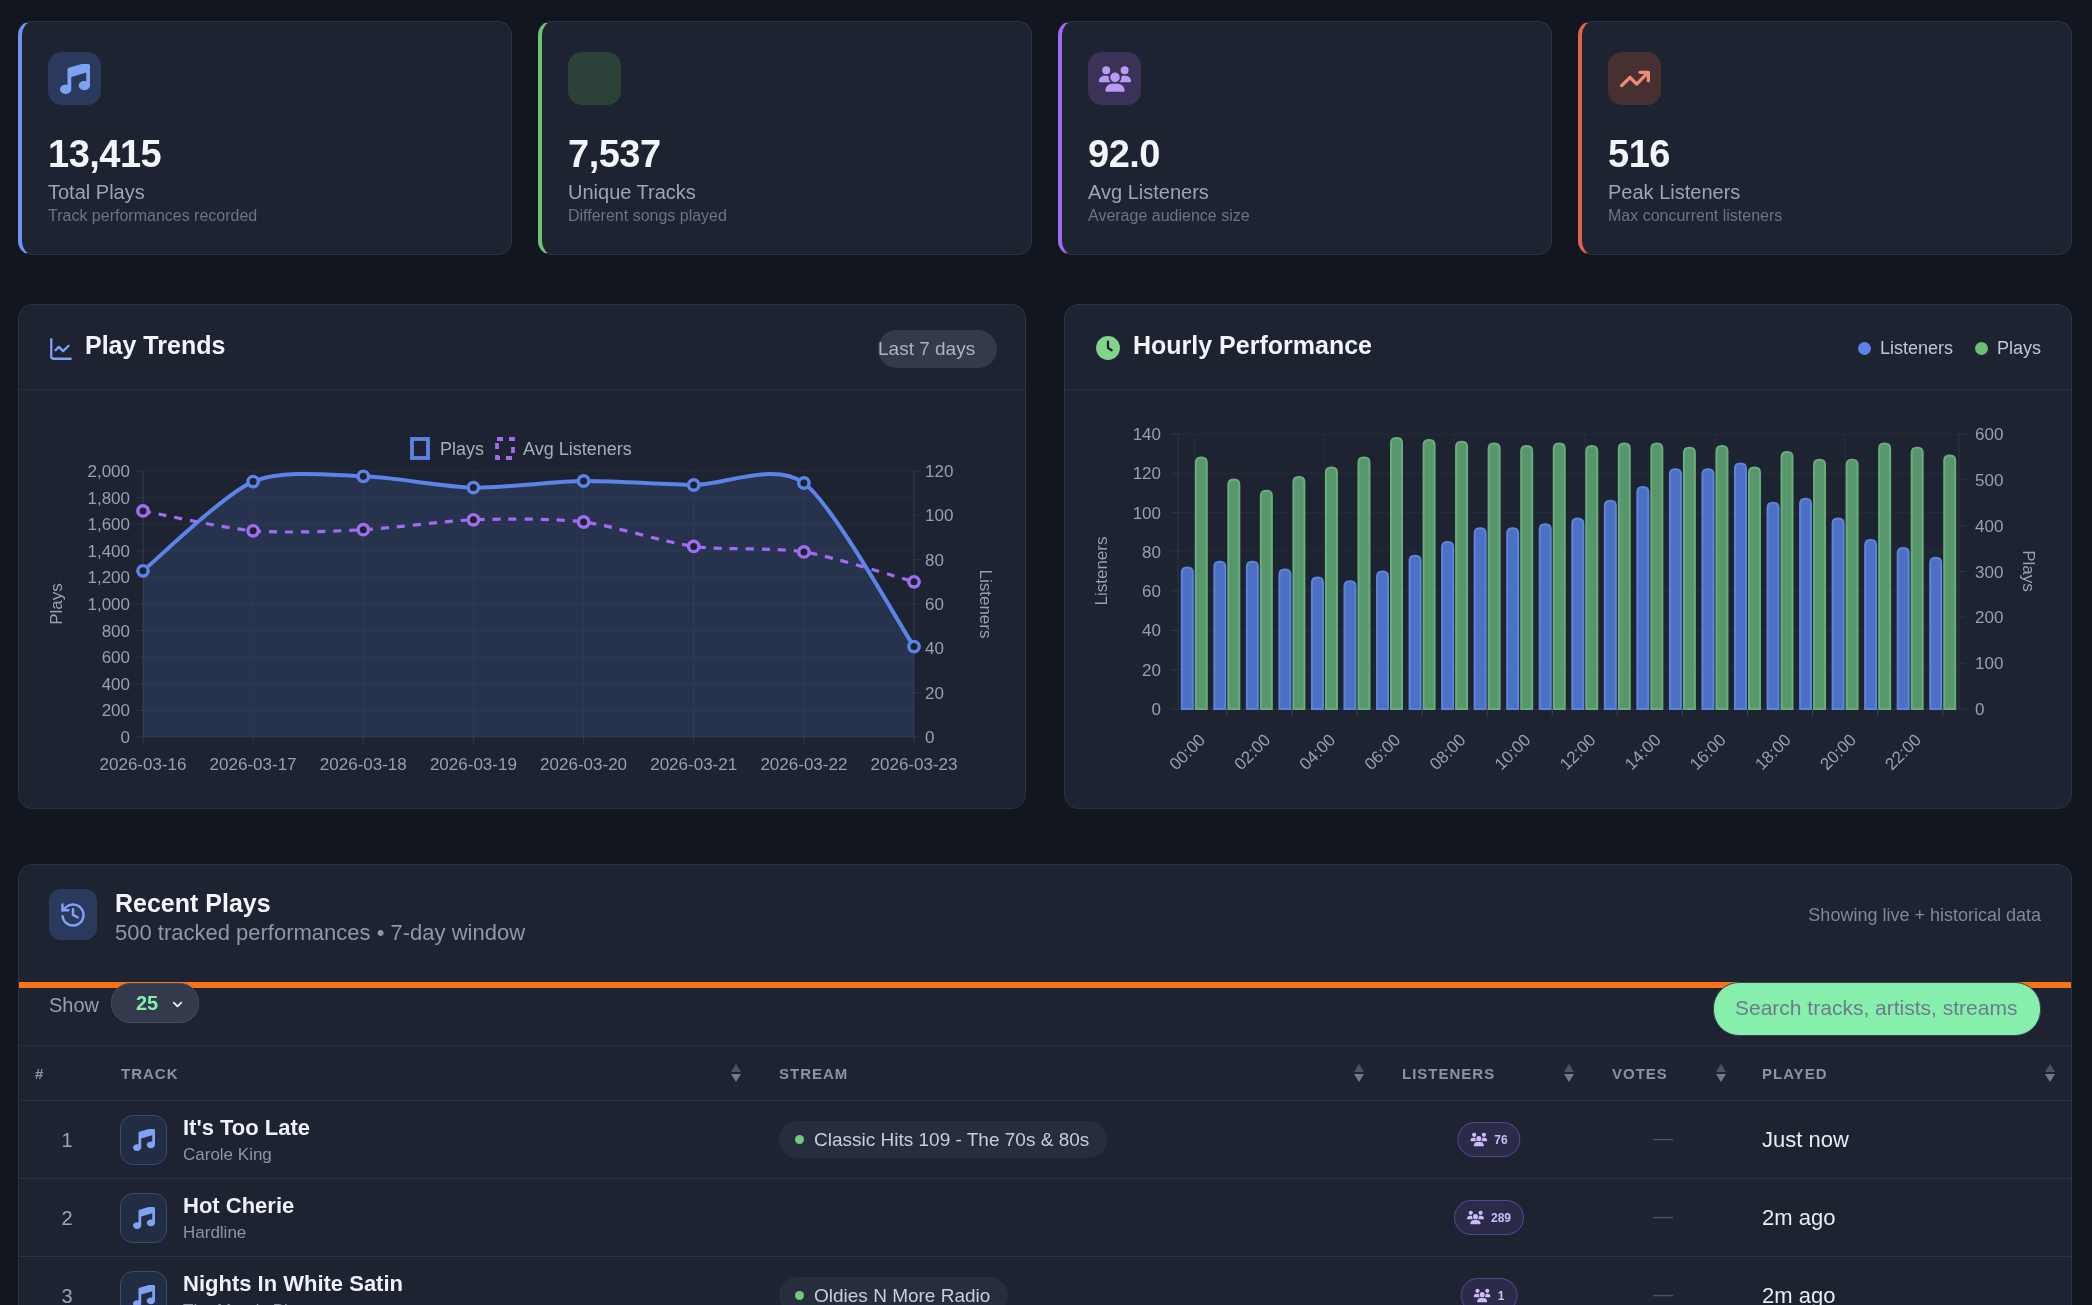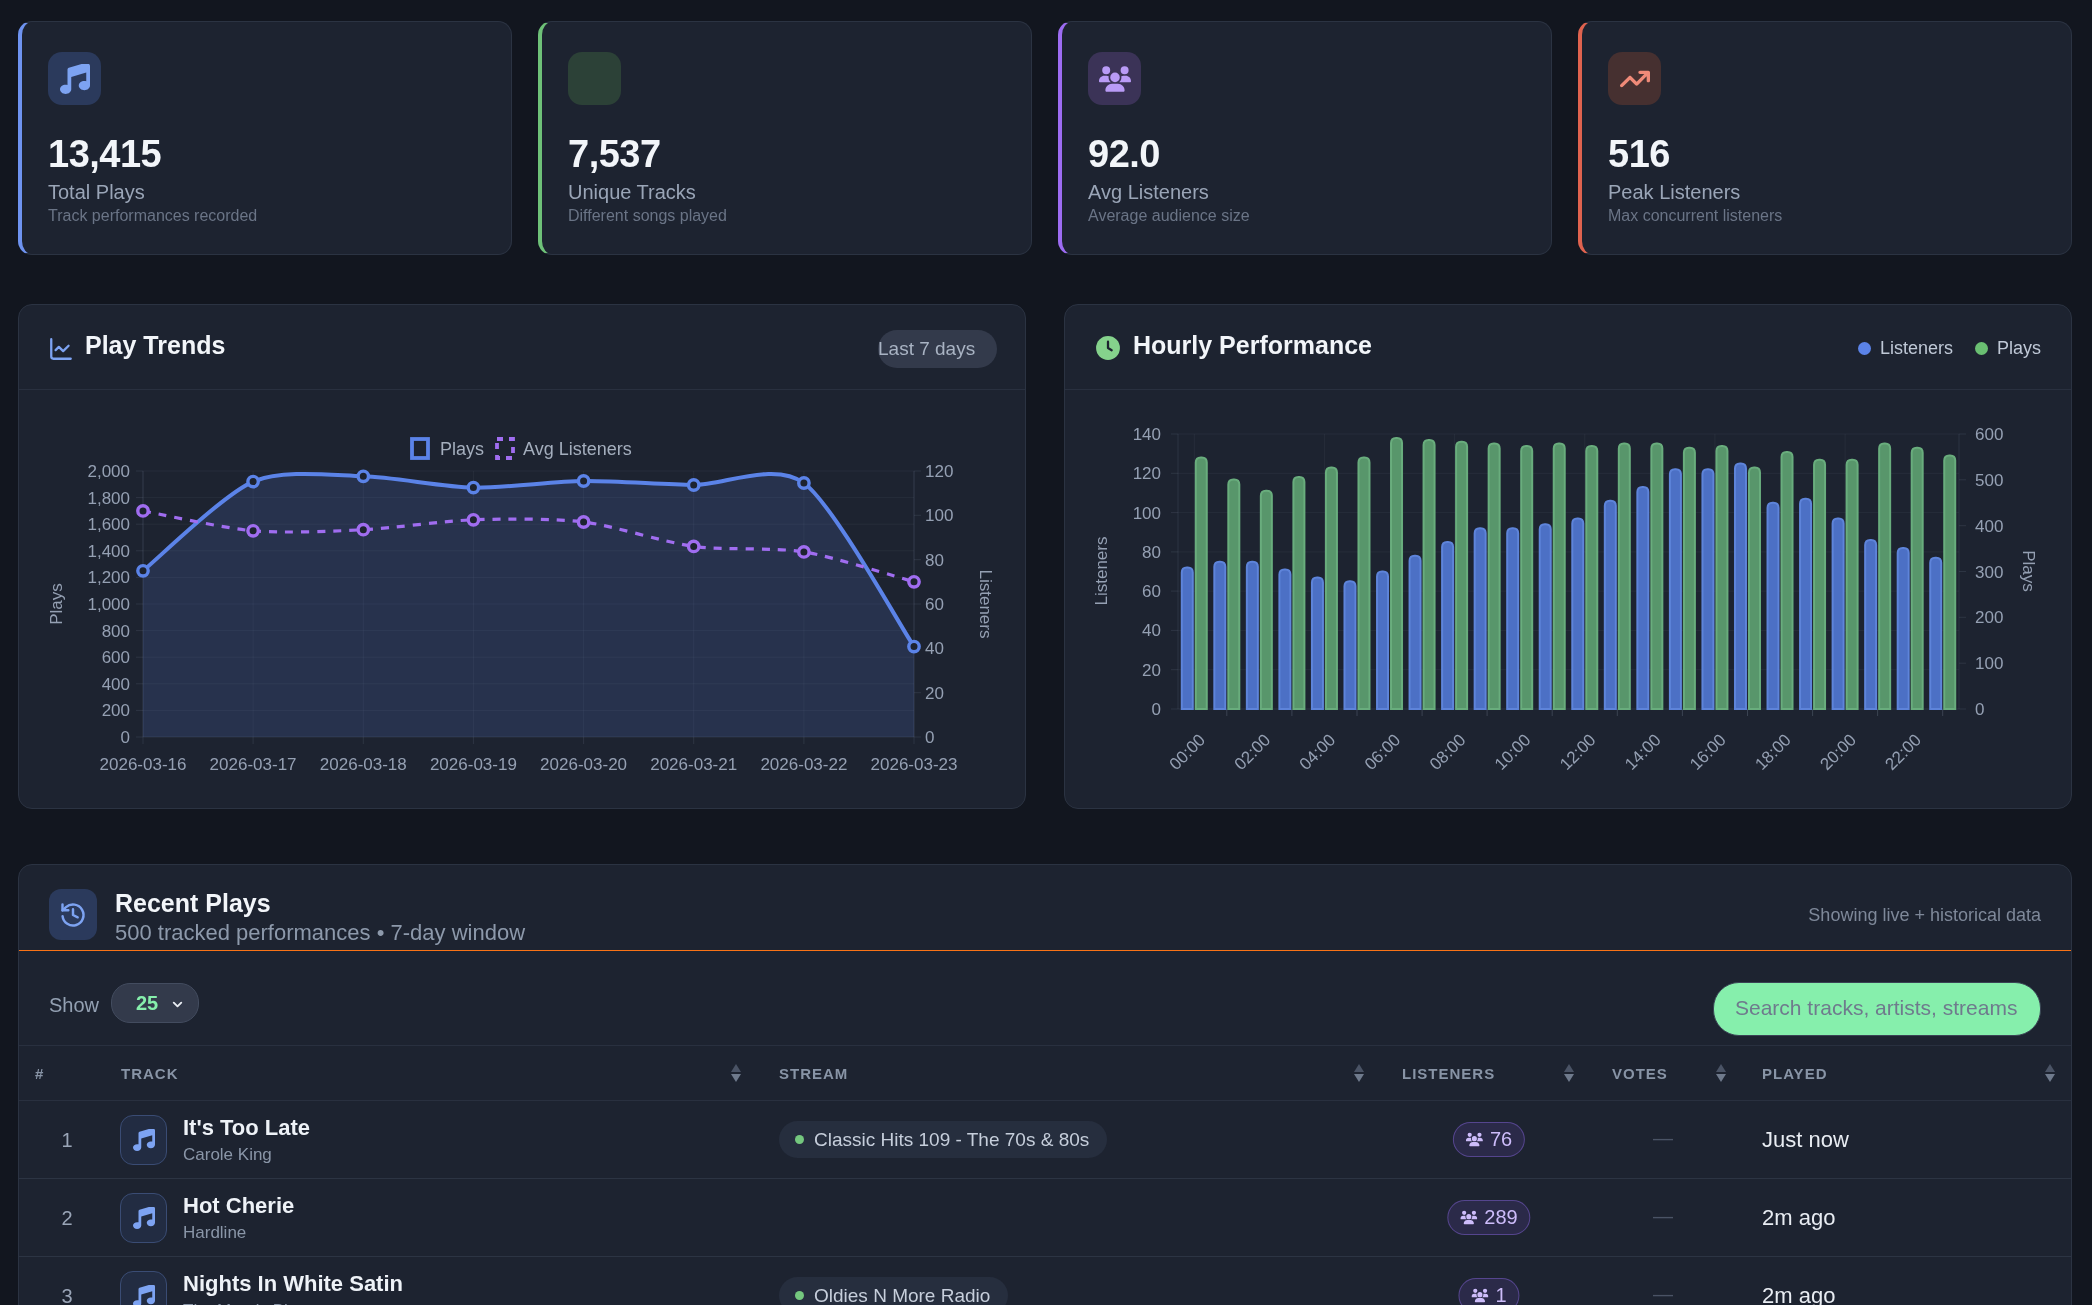--- a/index.html
+++ b/index.html
@@ -14,21 +14,21 @@
   border:1px solid #2b3342; border-radius:14px; }
 .chead { position:absolute; left:0; top:0; width:100%; height:85px; border-bottom:1px solid #29303f; }
 .ctitle { position:absolute; top:333px; font-size:25px; font-weight:700; color:#f2f5f9; line-height:28px; }
 .pill7 { position:absolute; left:859px; top:25px; width:119px; height:38px; border-radius:19px; background:#333a4b;
   color:#a9b3c3; font-size:19px; line-height:38px; }
 .hlegend { position:absolute; right:30px; top:33px; display:flex; align-items:center; gap:22px;
   font-size:18px; color:#bfc8d6; }
 .hlegend .dot { display:inline-block; width:13px; height:13px; border-radius:50%; margin-right:9px; vertical-align:-1px; }
 .tablecard { position:absolute; left:18px; top:864px; width:2054px; height:530px; background:#1d2330;
   border:1px solid #2b3342; border-radius:14px; overflow:hidden; }
-.thead { position:absolute; left:0; top:0; width:100%; height:86px; border-bottom:1px solid #f97316; }
+.thead { position:absolute; left:0; top:0; width:100%; height:123px; border-bottom:6px solid #f97316; }
 .hicon { position:absolute; left:30px; top:24px; width:48px; height:51px; border-radius:12px; background:#2b3a5c;
   display:flex; align-items:center; justify-content:center; }
 .htitle { position:absolute; left:96px; top:24px; font-size:25px; font-weight:700; color:#f2f5f9; }
 .hsub { position:absolute; left:96px; top:55px; font-size:22px; color:#8d99ab; }
 .hright { position:absolute; right:30px; top:40px; font-size:18px; color:#7e8899; }
 .controls { position:absolute; left:0; top:98px; width:100%; height:83px; border-bottom:1px solid #29303f; }
 .show { position:absolute; left:30px; top:31px; font-size:20px; color:#93a0b2; }
 .sel { position:absolute; left:92px; top:20px; width:88px; height:40px; background:#333a4b; border:1px solid #434c5f;
   border-radius:19px; color:#86efac; font-size:20px; font-weight:600; line-height:38px; padding-left:24px; }
 .sel svg { position:absolute; right:13px; top:13px; }
@@ -42,21 +42,21 @@
 .trow { position:absolute; left:0; width:100%; height:78px; border-bottom:1px solid #2c3443; }
 .rnum { position:absolute; left:18px; top:28px; width:60px; text-align:center; font-size:20px; color:#9aa5b7; }
 .ricon { position:absolute; left:101px; top:14px; width:47px; height:50px; border-radius:13px; background:#222c42;
   border:1.5px solid #3a4c74; display:flex; align-items:center; justify-content:center; }
 .rtitle { position:absolute; left:164px; top:14px; font-size:22px; font-weight:700; color:#eef2f7; }
 .rartist { position:absolute; left:164px; top:44px; font-size:17px; color:#8a96a8;text-align:right; }
 .spill { position:absolute; left:760px; top:20px; height:37px; border-radius:19px; background:#262e3e;
   font-size:19px; color:#c6cedb; line-height:37px; padding:0 18px 0 16px; }
 .gdot { display:inline-block; width:9px; height:9px; border-radius:50%; background:#74c77e; margin-right:10px; vertical-align:2px; }
 .lpill { position:absolute; left:1470px; transform:translateX(-50%); top:21px; height:35px; border-radius:18px; background:rgba(139,92,246,0.13);
-  border:1.5px solid rgba(150,110,245,0.4); color:#cdbcfa; font-size:20px; font-weight:400;
+  border:1.5px solid rgba(150,110,245,0.4); color:#cdbcfa; font-size:12px; font-weight:700;
   display:flex; align-items:center; gap:7px; padding:0 12px; }
 .rdash { position:absolute; left:1594px; top:26px; width:100px; text-align:center; font-size:20px; color:#4a5365; }
 .rplayed { position:absolute; left:1743px; top:26px; font-size:22px; color:#e8ecf2; }
 </style></head>
 <body>
 <div class="scard" style="left:18px;border-left-color:#6e93f0">
   <div class="sicon" style="background:#2b3a5c">
       <svg width="30" height="30" viewBox="0 0 512 512">
         <path fill="#7da3f2" d="M499.1 6.3c8.1 6 12.9 15.6 12.9 25.7v72 264c0 44.2-43 80-96 80s-96-35.8-96-80s43-80 96-80c11.2 0 22 1.6 32 4.6V147L192 223.8V432c0 44.2-43 80-96 80S0 476.2 0 432s43-80 96-80c11.2 0 22 1.6 32 4.6V200 96c0-14.1 9.3-26.6 22.8-30.7l320-96c9.7-2.9 20.2-1.1 28.3 4.9z"></path>
       </svg>

